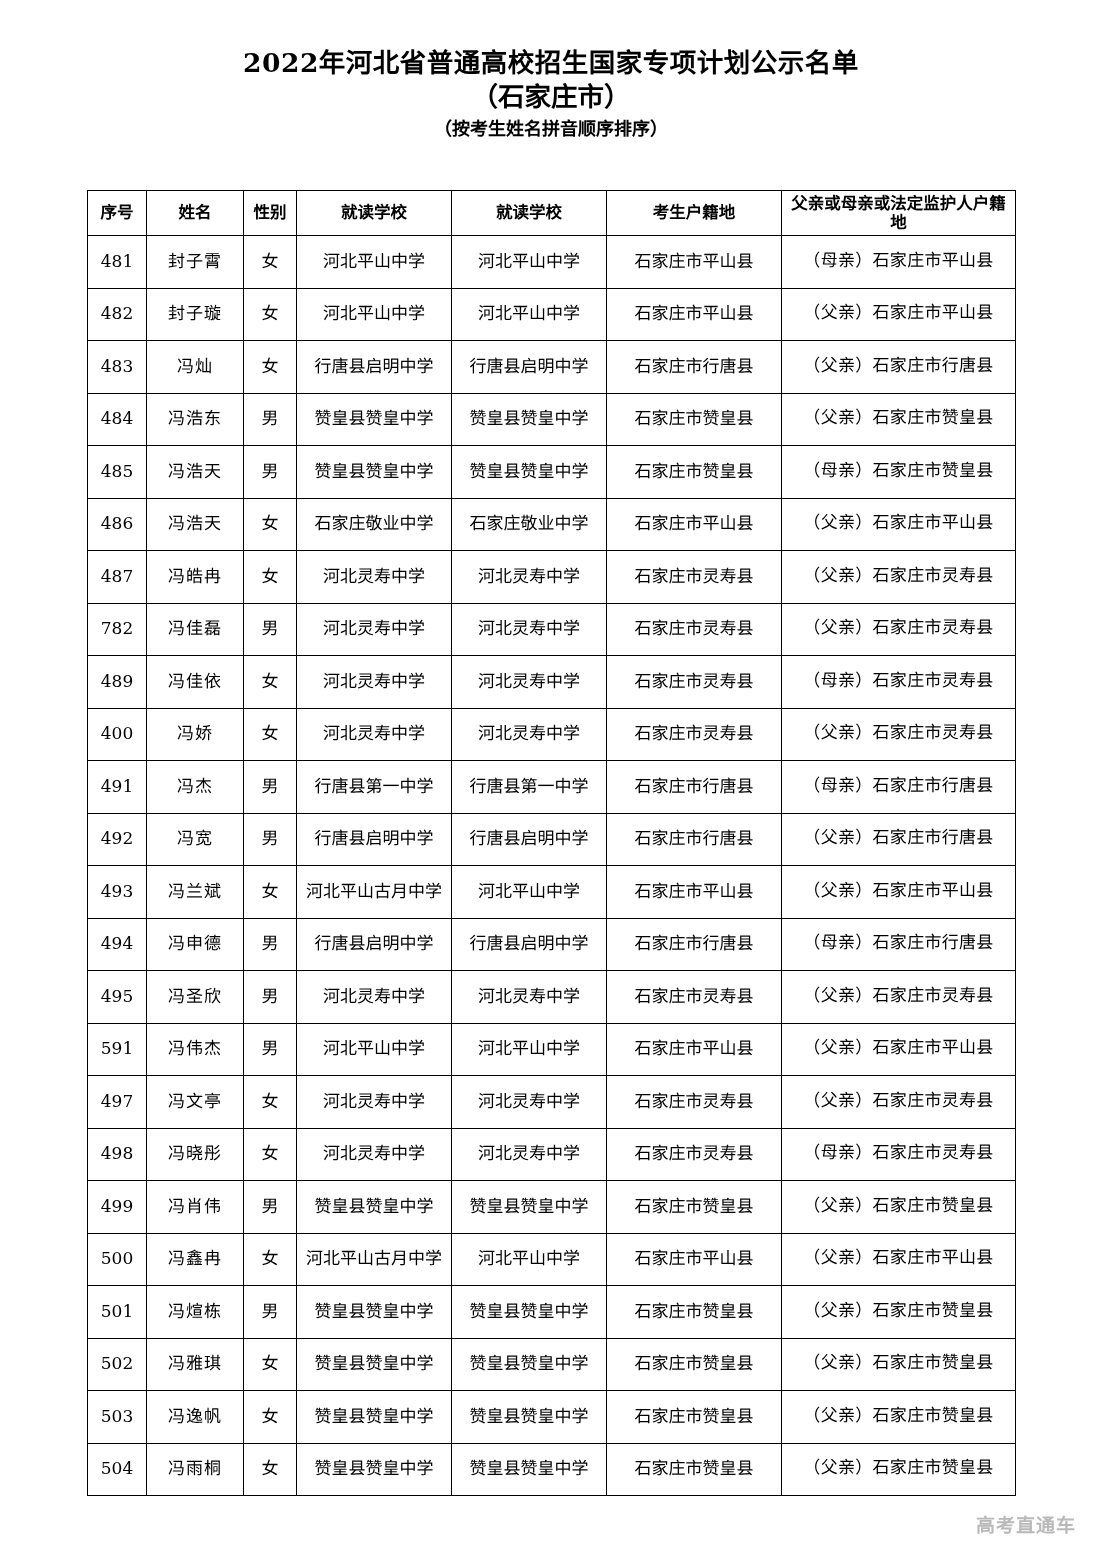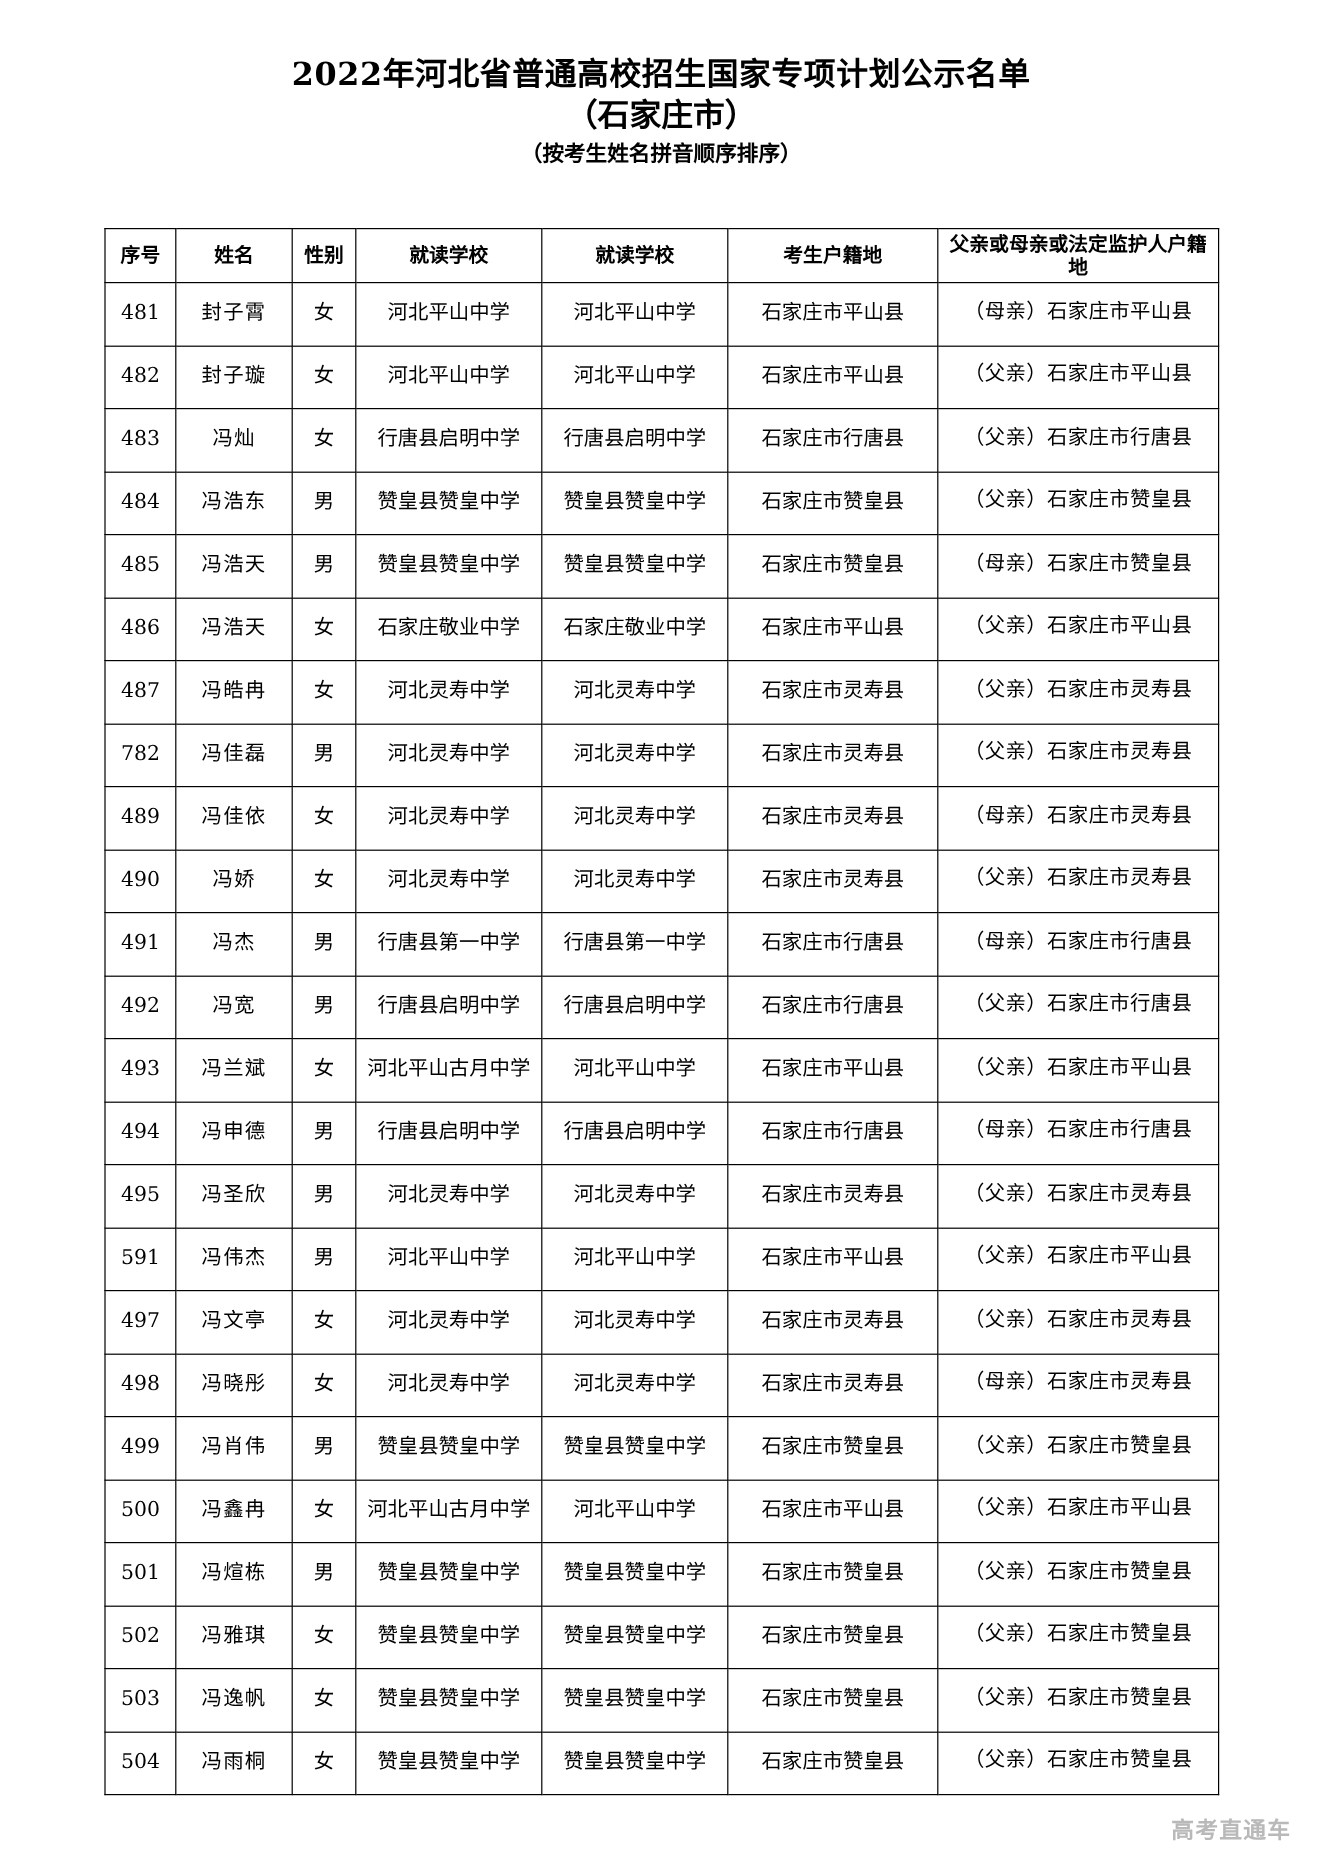--- a/index.html
+++ b/index.html
@@ -348,21 +348,21 @@
             </td>
             <td class="hukou">
               <span class="cell-wrap">石家庄市灵寿县</span>
             </td>
             <td class="guard">
               <span class="cell-wrap">（母亲）石家庄市灵寿县</span>
             </td>
           </tr>
           <tr>
             <td class="idx">
-              <span class="cell-wrap">490</span>
+              <span class="cell-wrap">400</span>
             </td>
             <td class="name">
               <span class="cell-wrap">冯娇</span>
             </td>
             <td class="sex">
               <span class="cell-wrap">女</span>
             </td>
             <td class="grad">
               <span class="cell-wrap">河北灵寿中学</span>
             </td>

